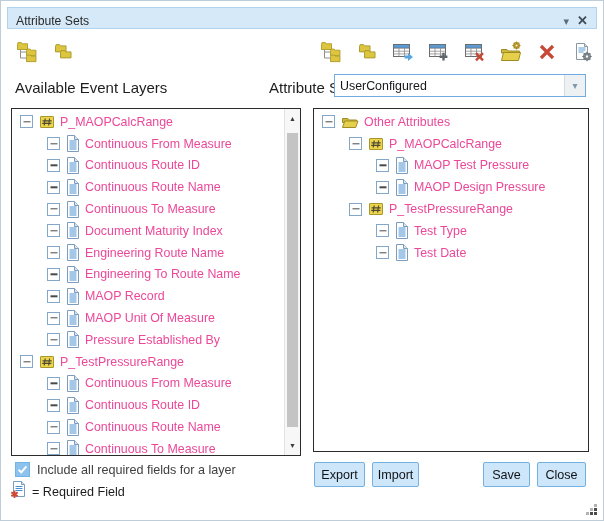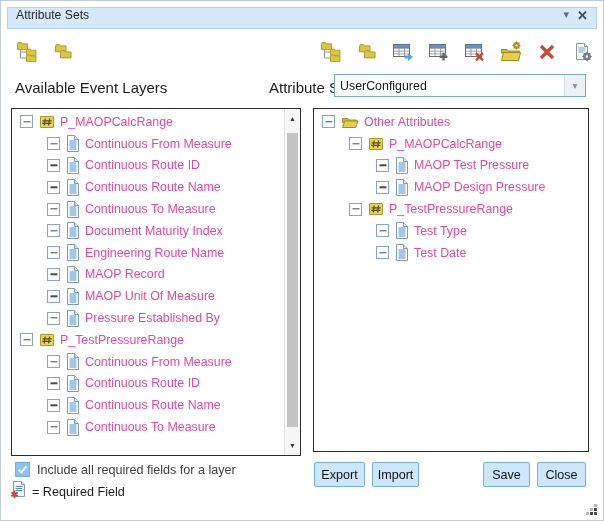--- a/index.html
+++ b/index.html
@@ -4,21 +4,21 @@
 <style>
   html,body{margin:0;padding:0;background:#fff;}
   #window{
     position:relative;width:604px;height:521px;
     background:#fff;border:1px solid #bfcdd9;box-sizing:border-box;
     font-family:"Liberation Sans",sans-serif;color:#222;overflow:hidden;
   }
   .titlebar{
     position:absolute;left:6px;top:6px;right:6px;height:22px;
     background:#d6e9f8;border:1px solid #b0d3ef;box-sizing:border-box;
-    display:flex;align-items:flex-start;
+    display:flex;align-items:flex-end;
   }
   .titlebar .title{font-size:12.2px;color:#2a2a2a;padding-left:8px;flex:1;white-space:nowrap;}
   .tb-caret{font-size:11px;color:#5f6e7d;padding:0 6px;cursor:default;}
   .tb-close{font-size:13px;font-weight:bold;color:#3f4b57;padding:0 8px 0 2px;cursor:default;}
   .toolbar{position:absolute;top:39px;display:flex;gap:12px;align-items:center;}
   .toolbar-left{left:14px;}
   .toolbar-right{left:318px;}
   .tbtn{width:24px;height:24px;display:flex;align-items:center;justify-content:center;}
   .tbtn svg{display:block;}
   .sec-label{position:absolute;font-size:15px;color:#1e1e1e;white-space:nowrap;}
@@ -301,20 +301,31 @@
         </div>
         <div class="tree-row" style="padding-left: 35px;">
           <span class="minus"></span>
           <span class="node-icon">
             <svg width="14" height="17" viewBox="0 0 14 17">
               <path d="M1.5 0.5 H8.5 L12.5 4.5 V16.5 H1.5 Z" fill="#ffffff" stroke="#7b9cbc"></path>
               <path d="M8.5 0.5 V4.5 H12.5" fill="#d9e6f2" stroke="#7b9cbc"></path>
               <path d="M3.5 6 H10.5 M3.5 8 H10.5 M3.5 10 H10.5 M3.5 12 H10.5 M3.5 14 H10.5" stroke="#4a90d2" stroke-width="1"></path>
             </svg>
           </span>
+          <span class="node-label">Engineering To Route Name</span>
+        </div>
+        <div class="tree-row" style="padding-left: 35px;">
+          <span class="minus"></span>
+          <span class="node-icon">
+            <svg width="14" height="17" viewBox="0 0 14 17">
+              <path d="M1.5 0.5 H8.5 L12.5 4.5 V16.5 H1.5 Z" fill="#ffffff" stroke="#7b9cbc"></path>
+              <path d="M8.5 0.5 V4.5 H12.5" fill="#d9e6f2" stroke="#7b9cbc"></path>
+              <path d="M3.5 6 H10.5 M3.5 8 H10.5 M3.5 10 H10.5 M3.5 12 H10.5 M3.5 14 H10.5" stroke="#4a90d2" stroke-width="1"></path>
+            </svg>
+          </span>
           <span class="node-label">MAOP Record</span>
         </div>
         <div class="tree-row" style="padding-left: 35px;">
           <span class="minus"></span>
           <span class="node-icon">
             <svg width="14" height="17" viewBox="0 0 14 17">
               <path d="M1.5 0.5 H8.5 L12.5 4.5 V16.5 H1.5 Z" fill="#ffffff" stroke="#7b9cbc"></path>
               <path d="M8.5 0.5 V4.5 H12.5" fill="#d9e6f2" stroke="#7b9cbc"></path>
               <path d="M3.5 6 H10.5 M3.5 8 H10.5 M3.5 10 H10.5 M3.5 12 H10.5 M3.5 14 H10.5" stroke="#4a90d2" stroke-width="1"></path>
             </svg>

